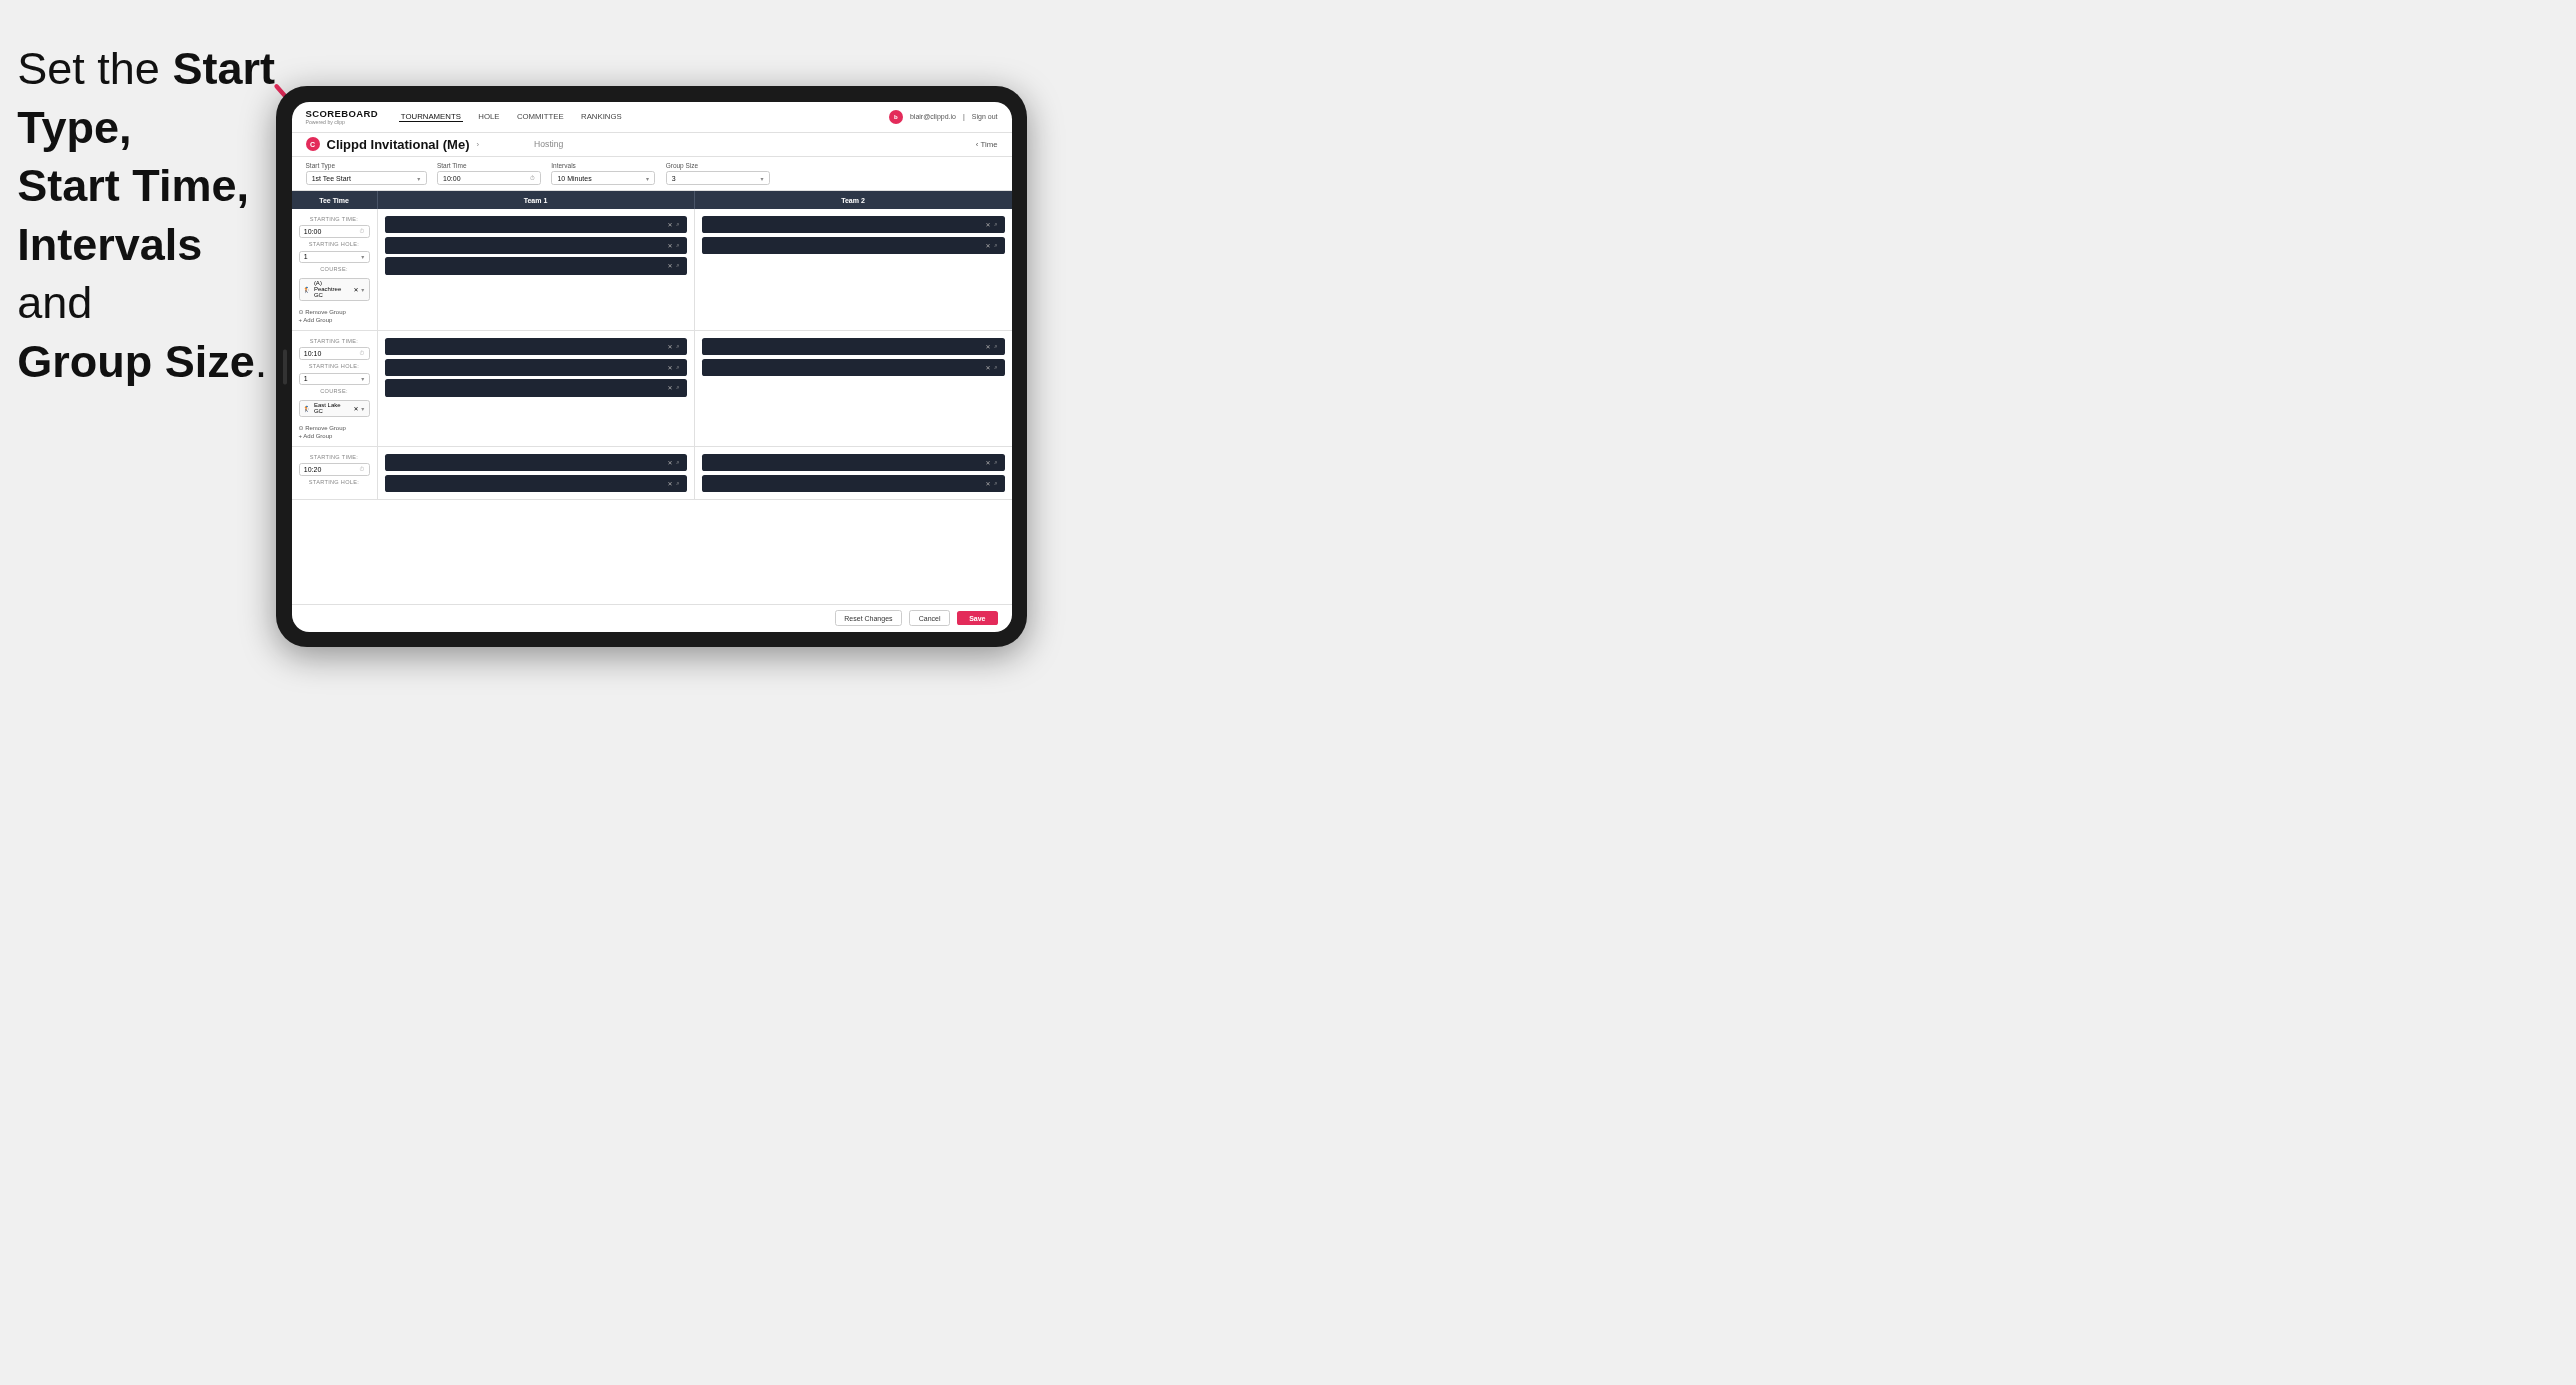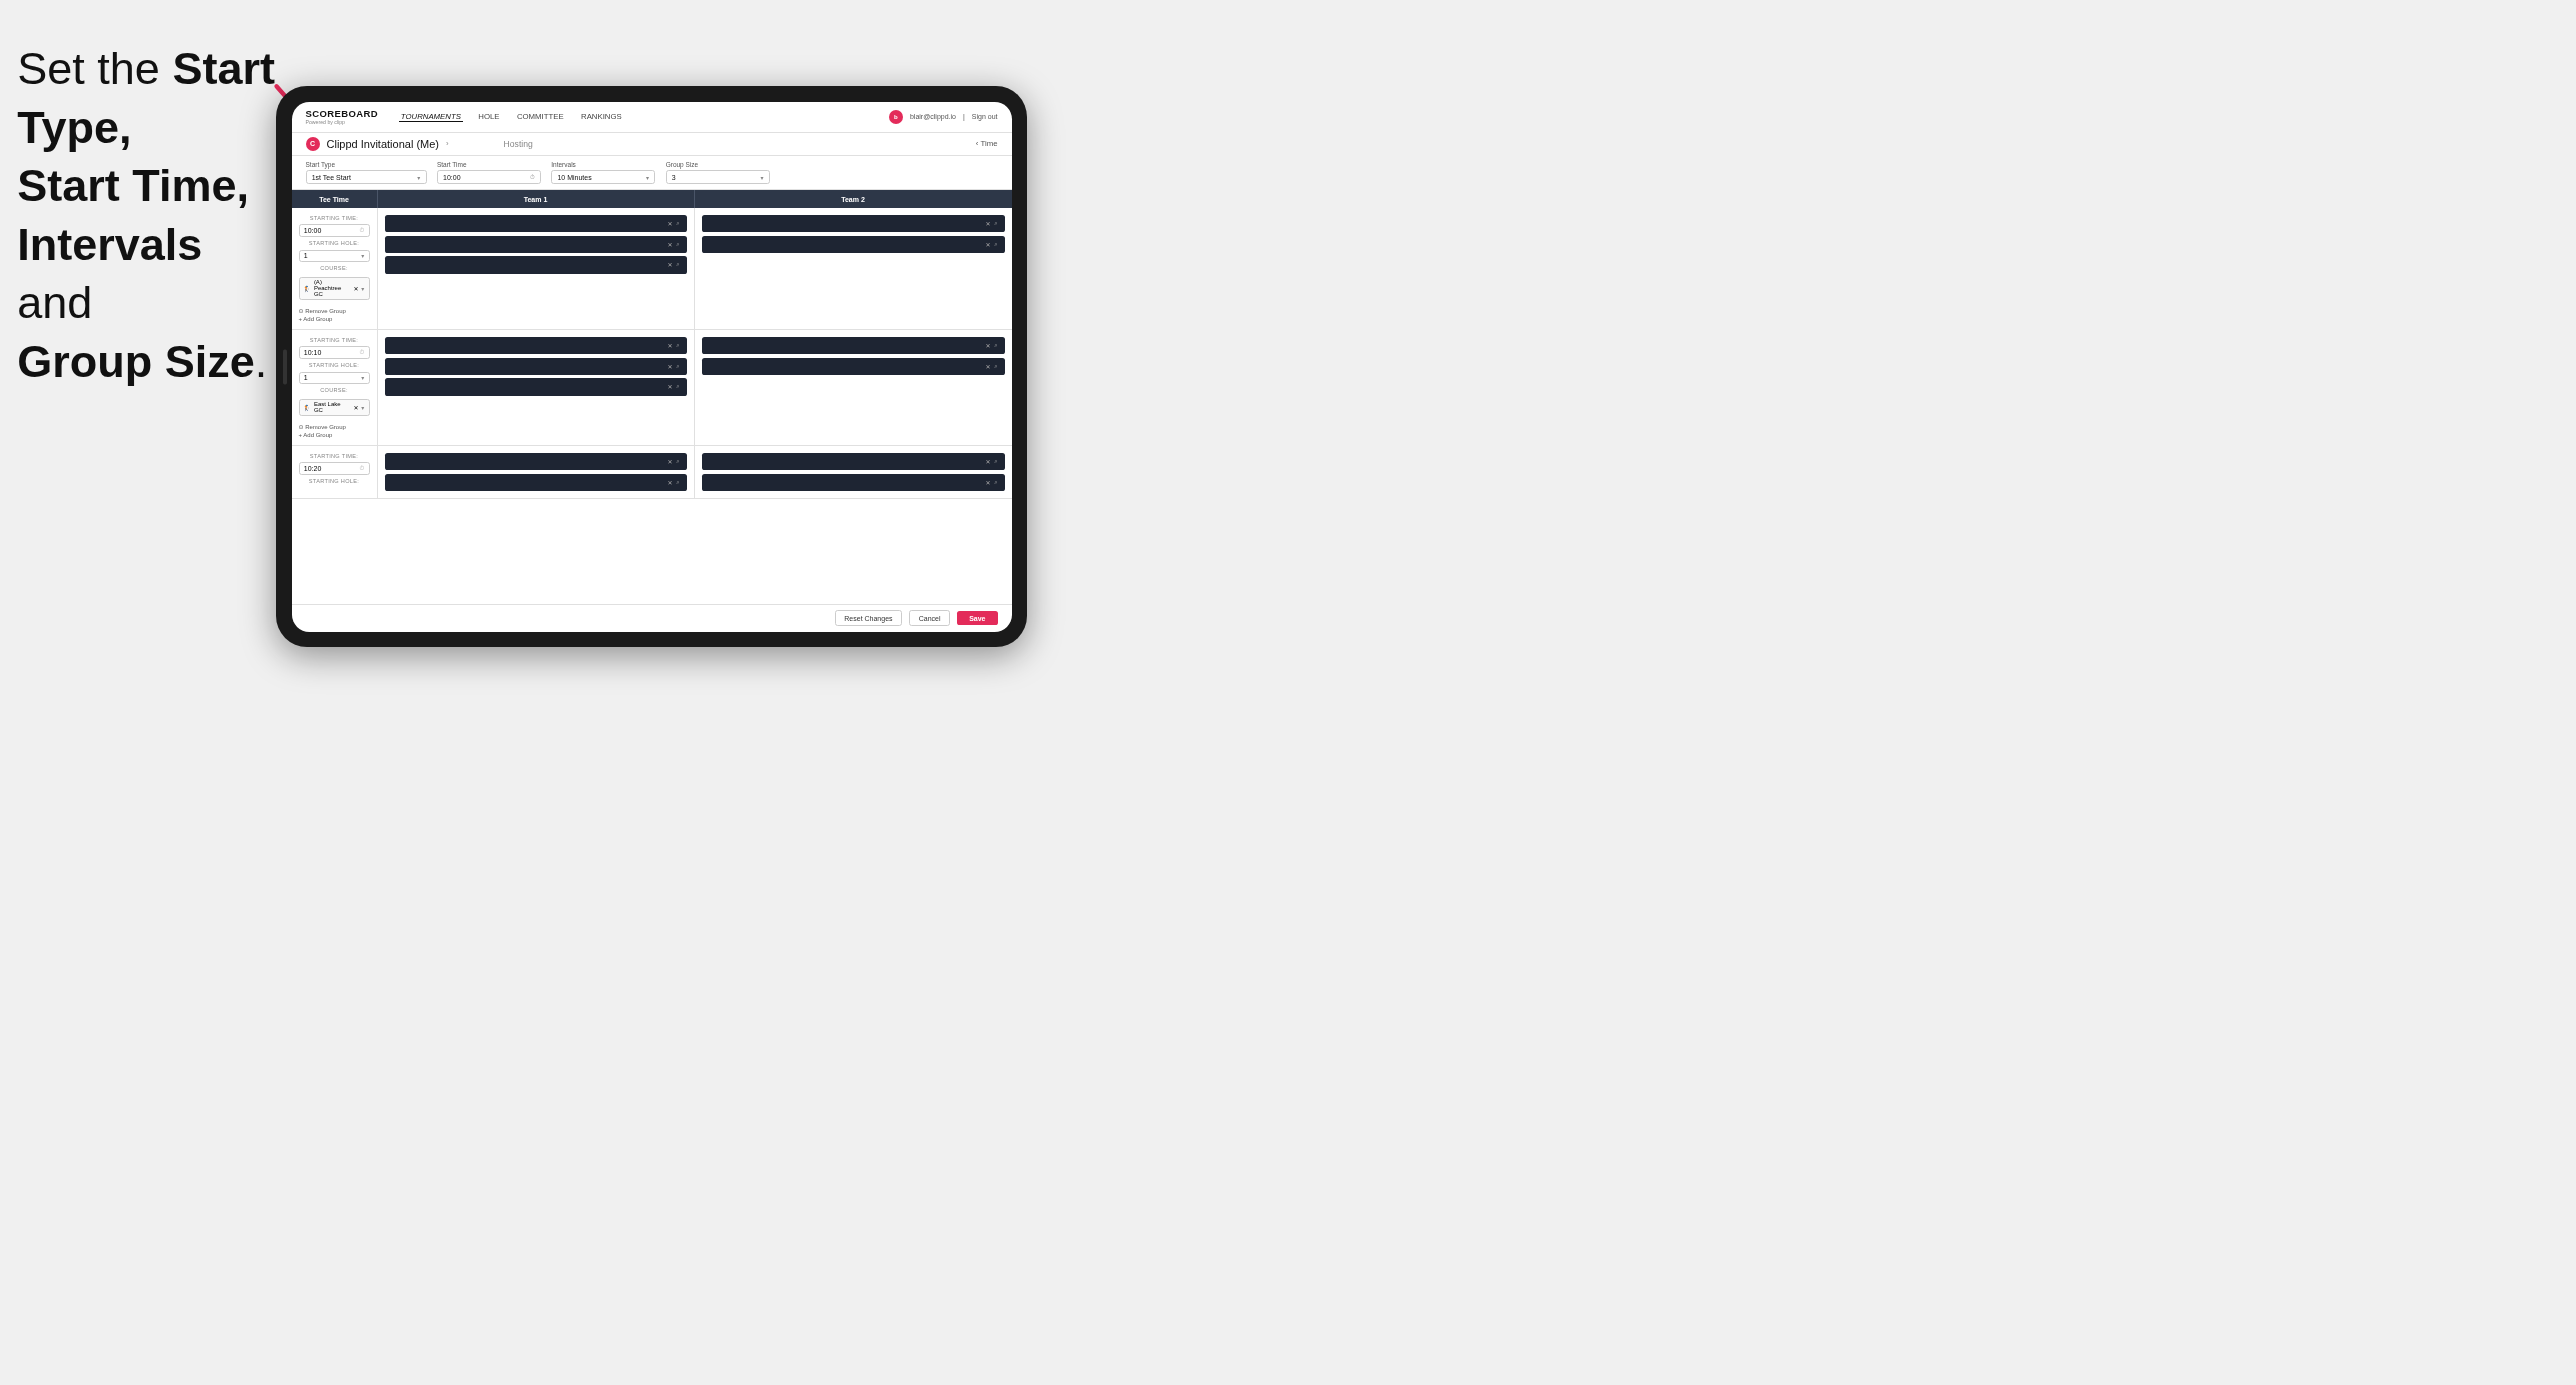--- a/index.html
+++ b/index.html
@@ -87,21 +87,20 @@
       font-size: 7.8px;
       color: #444;
       cursor: pointer;
       padding: 0 1.7px;
       border-bottom: 1.7px solid transparent;
     }
 
     .nav-link.active {
       color: #111;
       border-bottom-color: #111;
-      font-style: italic;
     }
 
     .nav-right {
       display: flex;
       align-items: center;
       gap: 7px;
       font-size: 7px;
       color: #555;
     }
 
@@ -141,23 +140,23 @@
       border-radius: 50%;
       display: flex;
       align-items: center;
       justify-content: center;
       color: white;
       font-size: 7px;
       font-weight: bold;
     }
 
     .breadcrumb-title {
-      font-size: 11px;
+      font-size: 13px;
       color: #111;
-      font-weight: 400;
+      font-weight: 700;
     }
 
     .breadcrumb-sep {
       font-size: 7.8px;
       color: #888;
     }
 
     .breadcrumb-sub {
       font-size: 8.6px;
       color: #888;

